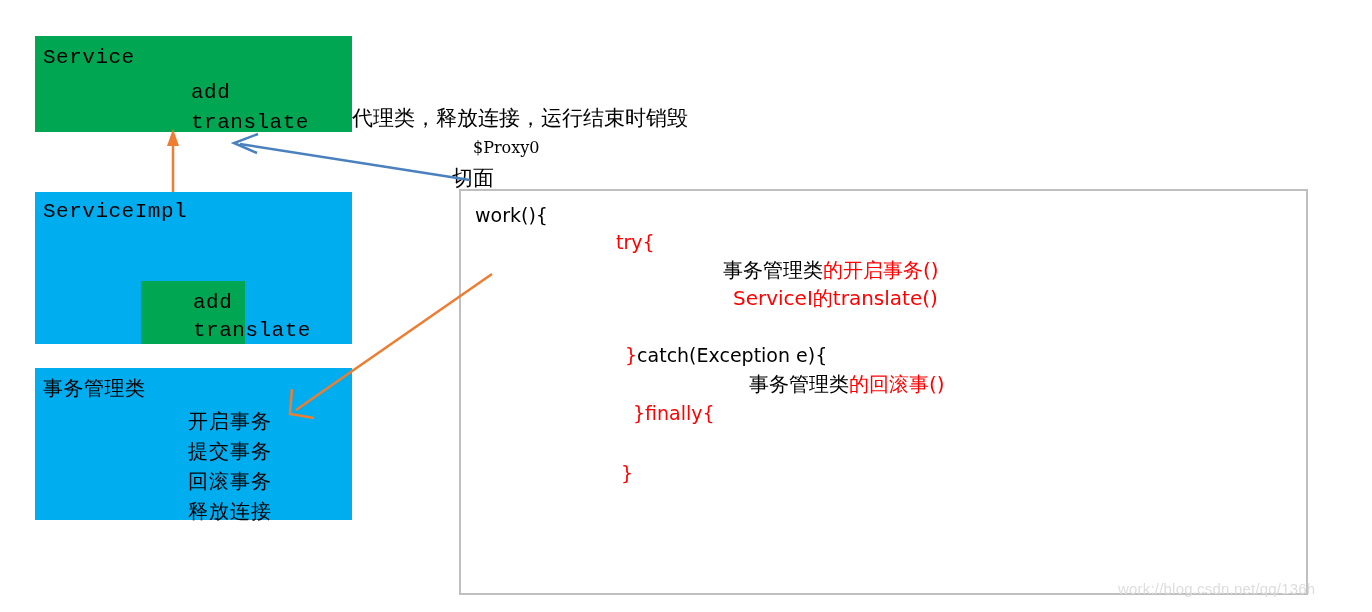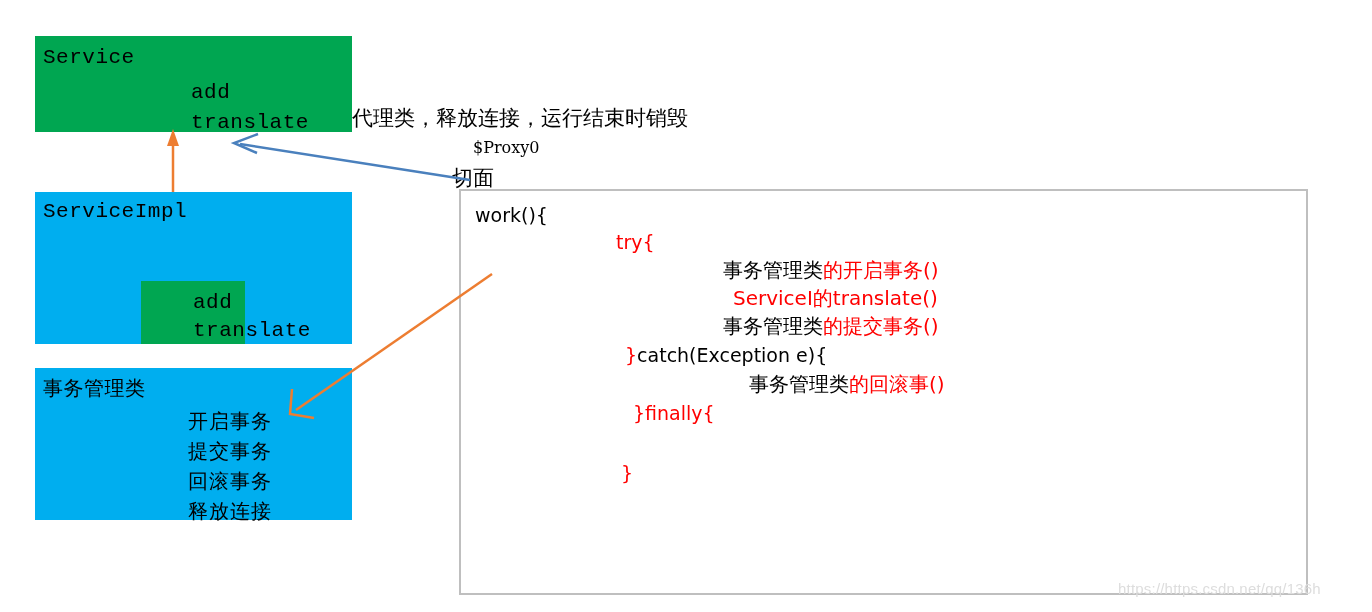--- a/index.html
+++ b/index.html
@@ -165,23 +165,20 @@
   </div>
 
   <div class="code-line cjkline" style="left:262px; top:67px;">
     <span class="blk">事务管理类</span><span class="red">的开启事务()</span>
   </div>
 
   <div class="code-line cjkline" style="left:272px; top:95px;">
     <span class="red">ServiceI的translate()</span>
   </div>
 
-  <div class="code-line cjkline" style="left:262px; top:123px;">
-    <span class="blk">事务管理类</span><span class="red">的提交事务()</span>
-  </div>
 
   <div class="code-line" style="left:164px; top:152px;">
     <span class="red">}</span><span class="blk">catch(Exception e){</span>
   </div>
 
   <div class="code-line cjkline" style="left:288px; top:181px;">
     <span class="blk">事务管理类</span><span class="red">的回滚事()</span>
   </div>
 
   <div class="code-line" style="left:172px; top:210px;">
@@ -205,13 +202,13 @@
     <line x1="470" y1="180" x2="240" y2="144" stroke="#4A80BD" stroke-width="2.5"></line>
     <polyline points="258,134 234,143 257,153" fill="none" stroke="#4A80BD" stroke-width="2.5"></polyline>
   </g>
 
   <g>
     <line x1="492" y1="274" x2="296" y2="410" stroke="#ED7D31" stroke-width="2.5"></line>
     <polyline points="292,389 290,414 314,418" fill="none" stroke="#ED7D31" stroke-width="2.5"></polyline>
   </g>
 </svg>
 
-<div id="watermark">https://https.csdn.net/qq/136h</div>
+<div id="watermark">work://blog.csdn.net/qq/136h</div>
 
 </body></html>

